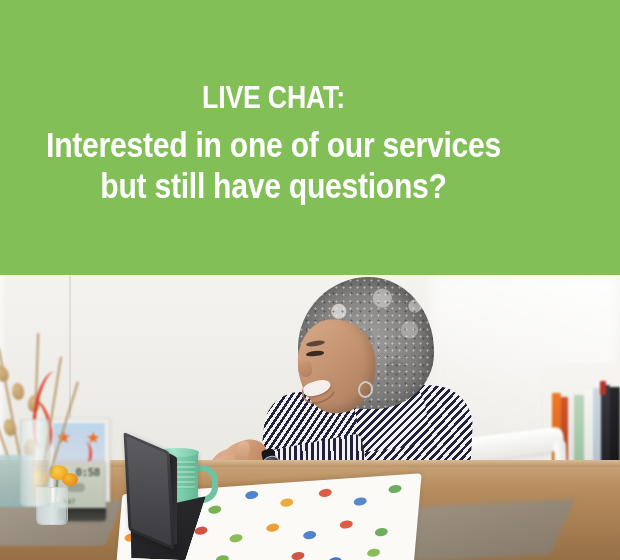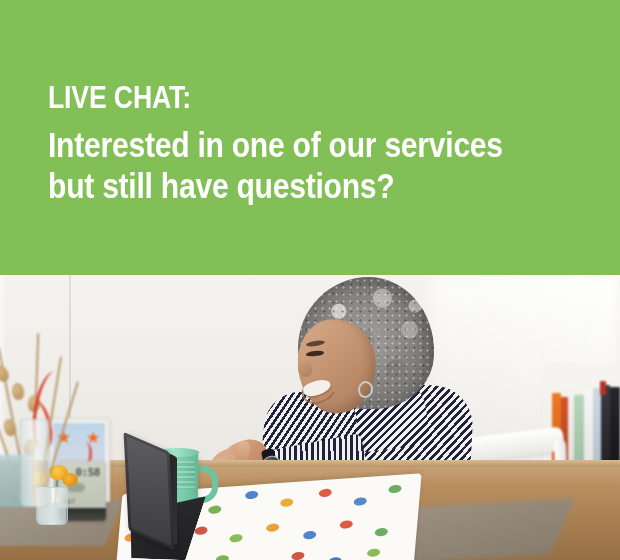--- a/index.html
+++ b/index.html
@@ -24,23 +24,24 @@
   .headline-block {
     position: absolute;
     left: 0; top: 0;
     width: 620px;
     height: 275px;
     background: #82bf57;
     box-sizing: border-box;
   }
   .headline-text {
     position: absolute;
-    left: 48px;
+    left: 31px;
     top: 80px;
     width: 564px;
+    text-align: center;
   }
   .eyebrow {
     color: #ffffff;
     font-family: "Liberation Sans Narrow", "Liberation Sans", sans-serif;
     font-weight: 700;
     font-size: 31px;
     line-height: 36px;
     letter-spacing: -0.2px;
     transform: scaleX(0.86);
     transform-origin: left center;

